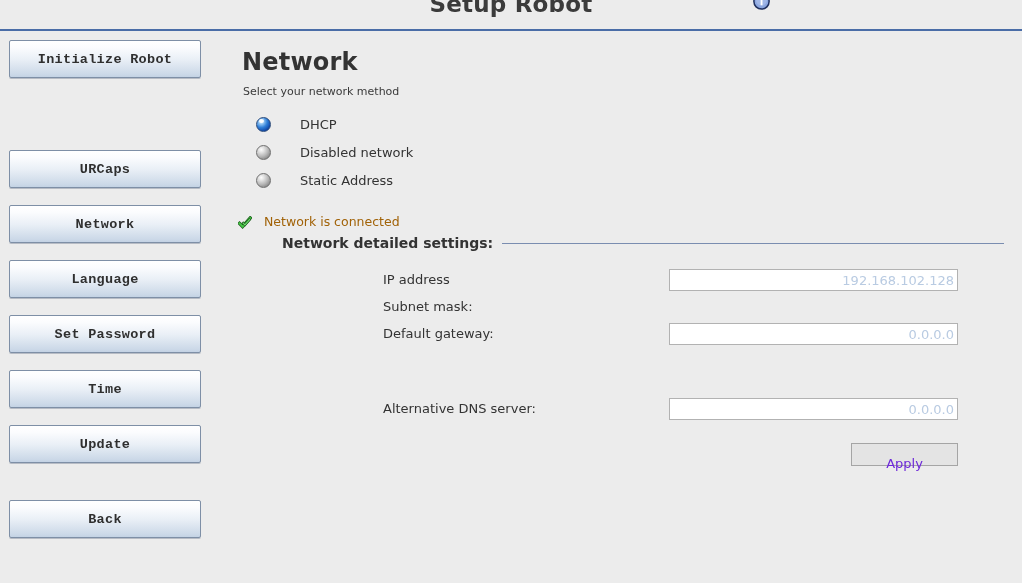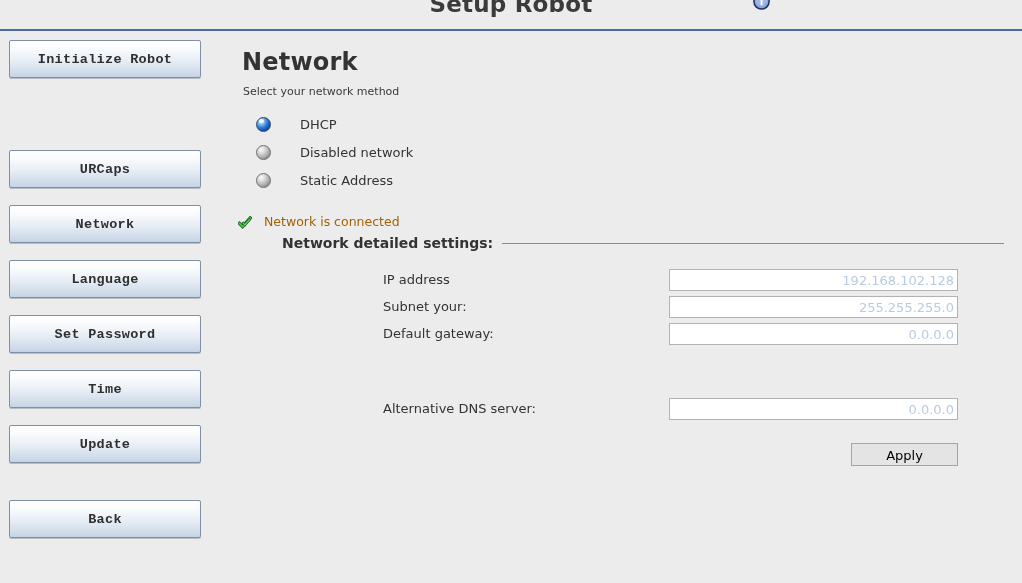--- a/index.html
+++ b/index.html
@@ -234,27 +234,27 @@
   
   #apply-button {
     position: absolute;
     left: 615px;
     top: 409px;
     width: 107px;
     height: 23px;
     box-sizing: border-box;
     background: #e4e4e4;
     border: 1px solid #a5a5a5;
-    color: #000000;
+    color: #6d28d9;
     font-size: 13px;
     font-family: "DejaVu Sans", "Liberation Sans", sans-serif;
     text-align: center;
     line-height: 21px;
     cursor: default;
-    padding: 1px;
+    padding: 9px;
   }
 </style>
 </head>
 <body>
 
 <div id="header">
   <div id="app-title">Setup Robot</div>
   <div id="info-icon">
     <svg width="17" height="17" viewBox="0 0 17 17">
       <circle cx="8.5" cy="8.5" r="7.6" fill="#8ca7e0" stroke="#1f2f5e" stroke-width="1.5"></circle>
@@ -313,22 +313,21 @@
     <span id="section-label">Network detailed settings:</span>
     <span id="section-rule"></span>
   </div>
 
   <div id="form">
     <div class="field-row" style="top:235px">
       <span class="field-label">IP address</span>
       <input class="field-input" type="text" readonly="" value="192.168.102.128" style="">
     </div>
     <div class="field-row" style="top:262px">
-      <span class="field-label">Subnet your:</span>
-      <input class="field-input" type="text" readonly="" value="255.255.255.0" style="">
+      <span class="field-label">Subnet mask:</span>
     </div>
     <div class="field-row" style="top:289px">
       <span class="field-label">Default gateway:</span>
       <input class="field-input" type="text" readonly="" value="0.0.0.0" style="">
     </div>
     <div class="field-row" style="top:364px">
       <span class="field-label">Alternative DNS server:</span>
       <input class="field-input" type="text" readonly="" value="0.0.0.0" style="">
     </div>
 

